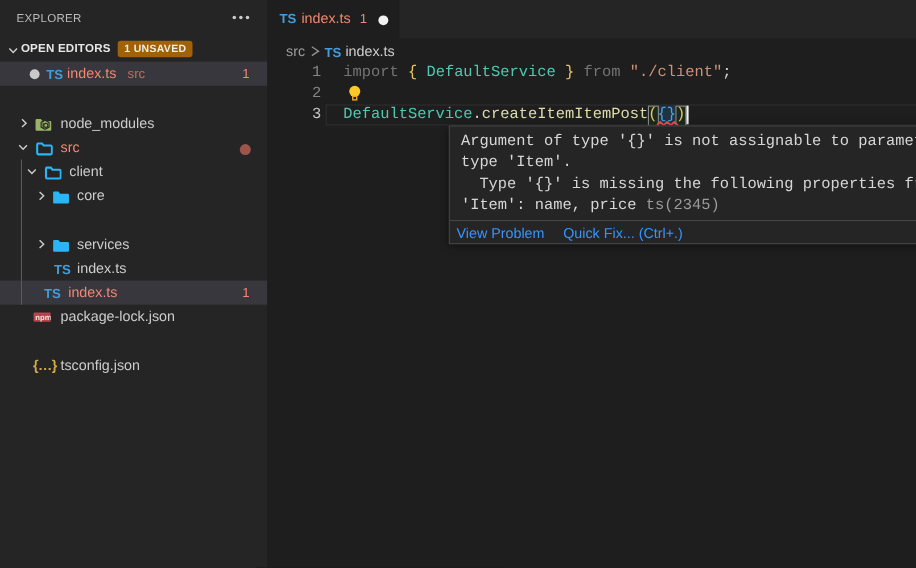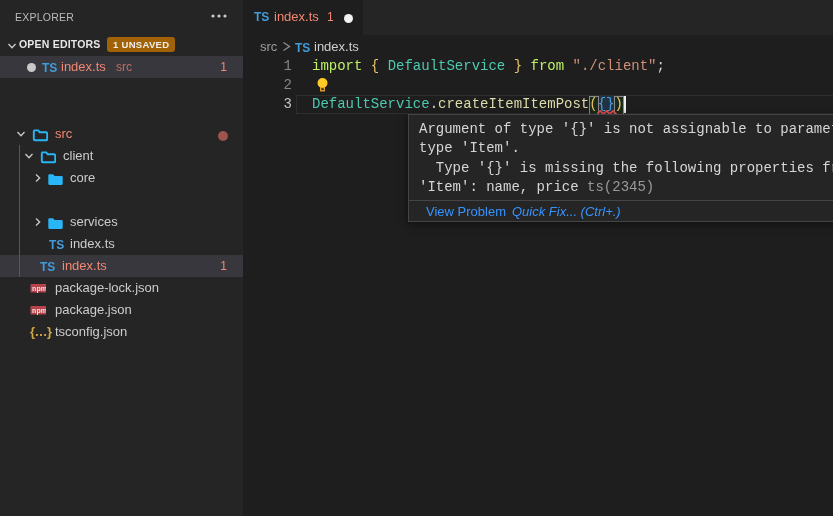--- a/index.html
+++ b/index.html
@@ -26,21 +26,21 @@
   .brace{position:absolute;top:2.5px;font-size:13px;font-weight:bold;color:#d2a942;letter-spacing:-0.5px;}
   
   #tabbar{position:absolute;left:243px;top:0;width:590px;height:35px;background:#252526;}
   #tab{position:absolute;left:0;top:0;width:120px;height:35px;background:#1e1e1e;}
   #breadcrumb{position:absolute;left:243px;top:35px;width:590px;height:22px;background:#1e1e1e;font-size:13px;color:#9d9d9d;}
   #code{position:absolute;left:243px;top:57px;width:590px;height:459px;background:#1e1e1e;}
   .gut{position:absolute;left:22px;width:27px;height:19px;line-height:19px;text-align:right;
        font-family:"Liberation Mono",monospace;font-size:14px;color:#858585;}
   .cl{position:absolute;left:69px;height:19px;line-height:19px;font-family:"Liberation Mono",monospace;
       font-size:14px;color:#d4d4d4;white-space:pre;}
-  .kw{color:#bef264;margin-top:20px;}.ty{color:#4ec9b0;}.fn{color:#dcdcaa;}.st{color:#ce9178;}.br{color:#e8c668;}.bl{color:#4ea3dd;}
+  .kw{color:#737373;margin-top:20px;}.ty{color:#4ec9b0;}.fn{color:#dcdcaa;}.st{color:#ce9178;}.br{color:#e8c668;}.bl{color:#4ea3dd;}
   
   #hover{position:absolute;left:408px;top:114px;width:470px;height:108px;background:#252526;
          border:1px solid #454545;box-sizing:border-box;box-shadow:0 2px 8px rgba(0,0,0,0.55);}
   #hover .body{position:absolute;left:10px;top:5px;width:450px;font-family:"Liberation Mono",monospace;
                font-size:14px;line-height:19.4px;color:#d6d6d6;white-space:pre;}
   #hover .code{color:#9a9a9a;}
   #hover .actions{position:absolute;left:0;bottom:0;width:100%;height:20px;border-top:1px solid #454545;
                   font-size:13px;color:#3794ff;}
 </style>
 </head>
@@ -66,20 +66,32 @@
       <div class="dirty" style="left:27px;top:7px"></div>
       <div class="ts" style="left:42px">TS</div>
       <div class="lbl err" style="left:61px">index.ts</div>
       <div class="lbl" style="left:116px;font-size:12px;color:#c06e65;top:4px">src</div>
       <div class="badge1">1</div>
     </div>
 
 
     <div id="guide"></div>
 
+    <div class="row" style="top:101px">
+      <svg class="chev" style="left:14px" width="16" height="16">
+          <polyline points="6,4.5 9.7,8 6,11.5" fill="none" stroke="#cccccc" stroke-width="1.3"></polyline>
+        </svg>
+      <svg class="icon" style="left:31px" width="16" height="16">
+        <path d="M1.3,4.2 h4.8 l1.5,1.9 h7 a1.1,1.1 0 0 1 1.1,1.1 v6.6 a1.1,1.1 0 0 1 -1.1,1.1 h-12.2 a1.1,1.1 0 0 1 -1.1,-1.1 v-8.5 a1.1,1.1 0 0 1 1.1,-1.1 z" fill="#9cb268"></path>
+        <polygon points="10,5.2 13.6,7.3 13.6,11.5 10,13.6 6.4,11.5 6.4,7.3" fill="none" stroke="#2a2f25" stroke-width="1.1"></polygon>
+        <circle cx="10.7" cy="10" r="1.8" fill="none" stroke="#2a2f25" stroke-width="1"></circle>
+        <line x1="8.2" y1="7.6" x2="8.2" y2="12.4" stroke="#2a2f25" stroke-width="1"></line>
+      </svg>
+      <div class="lbl" style="left:55px">node_modules</div>
+    </div>
 
     <div class="row" style="top:123px">
       <svg class="chev" style="left:13px" width="16" height="16">
           <polyline points="4.5,6 8,9.7 11.5,6" fill="none" stroke="#cccccc" stroke-width="1.3"></polyline>
         </svg>
       <svg class="icon" style="left:32px" width="16" height="16">
         <path d="M1.8,4.4 h4.4 l1.5,1.9 h6.4 a1.1,1.1 0 0 1 1.1,1.1 v5.8 a1.1,1.1 0 0 1 -1.1,1.1 h-11.2 a1.1,1.1 0 0 1 -1.1,-1.1 v-7.7 a1.1,1.1 0 0 1 1.1,-1.1 z" fill="none" stroke="#29b6f6" stroke-width="1.9"></path>
       </svg>
       <div class="lbl err" style="left:55px">src</div>
       <div style="position:absolute;right:15px;top:8px;width:10px;height:10px;border-radius:50%;background:#9d544d;"></div>
@@ -128,27 +140,20 @@
     </div>
 
     <div class="row" style="top:277px">
       <svg class="icon" style="left:30px" width="20" height="16">
         <rect x="0.5" y="4" width="18" height="8.5" rx="1" fill="#b8434a"></rect>
         <text x="9.5" y="10.8" text-anchor="middle" font-family="Liberation Sans" font-size="7" font-weight="bold" fill="#f2e3e3">npm</text>
       </svg>
       <div class="lbl" style="left:55px">package-lock.json</div>
     </div>
 
-    <div class="row" style="top:299px">
-      <svg class="icon" style="left:30px" width="20" height="16">
-        <rect x="0.5" y="4" width="18" height="8.5" rx="1" fill="#b8434a"></rect>
-        <text x="9.5" y="10.8" text-anchor="middle" font-family="Liberation Sans" font-size="7" font-weight="bold" fill="#f2e3e3">npm</text>
-      </svg>
-      <div class="lbl" style="left:55px">package.json</div>
-    </div>
 
     <div class="row" style="top:321px">
       <div class="brace" style="left:30px">{…}</div>
       <div class="lbl" style="left:55px">tsconfig.json</div>
     </div>
   </div>
 
   <div id="tabbar">
     <div id="tab">
       <div class="ts" style="left:11px;top:10px">TS</div>
@@ -194,18 +199,18 @@
 
     <div class="abs" style="left:380.5px;top:39px;width:2px;height:17px;background:#efefef;"></div>
   </div>
 
   <div id="hover">
     <div class="body">Argument of type '{}' is not assignable to parameter of
 type 'Item'.
   Type '{}' is missing the following properties from type
 'Item': name, price <span class="code">ts(2345)</span></div>
     <div class="actions">
-      <span style="position:absolute;left:17px;top:3px;text-align:right;">View Problem</span>
-      <span style="position:absolute;left:103px;top:3px;font-style:italic;">Quick Fix... (Ctrl+.)</span>
+      <span style="position:absolute;left:6px;top:3px;text-align:right;">View Problem</span>
+      <span style="position:absolute;left:103px;top:3px;">Quick Fix... (Ctrl+.)</span>
     </div>
   </div>
 
 </div>
 
 </body></html>

